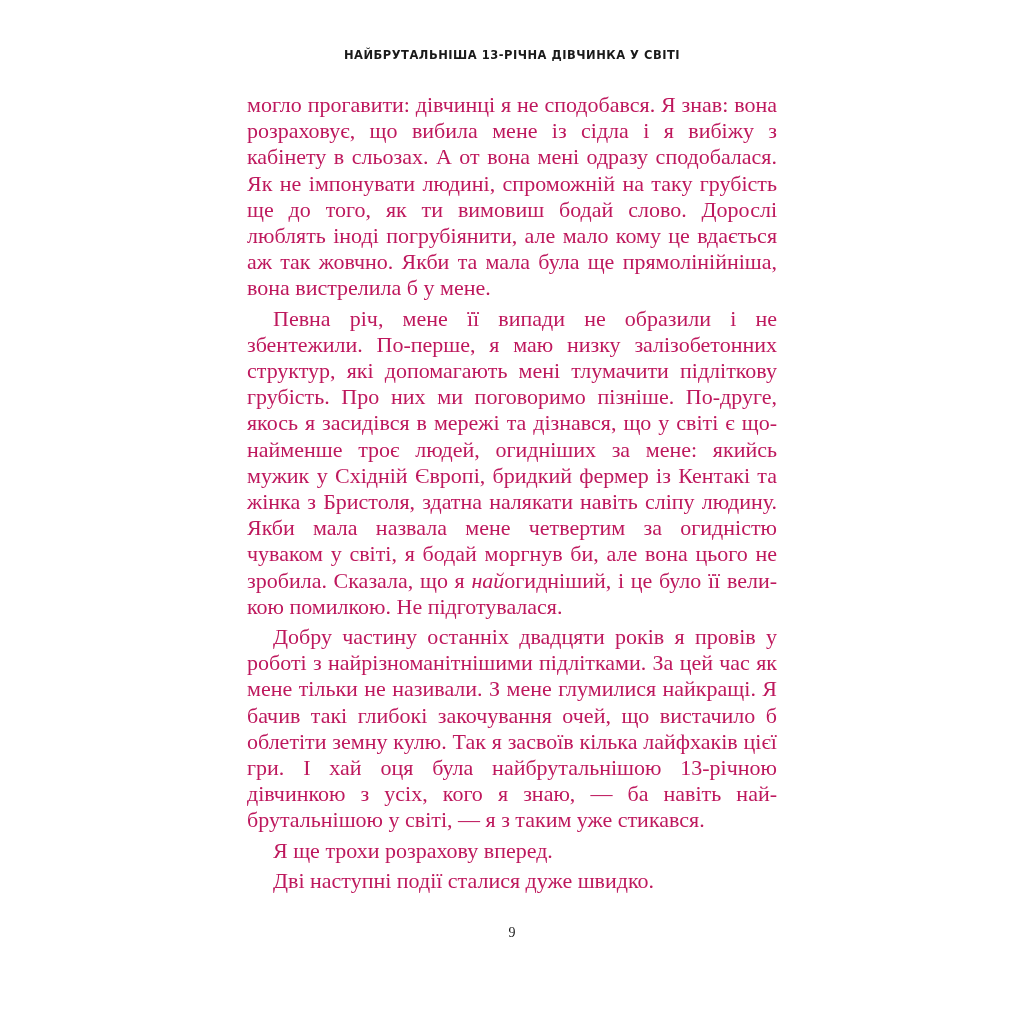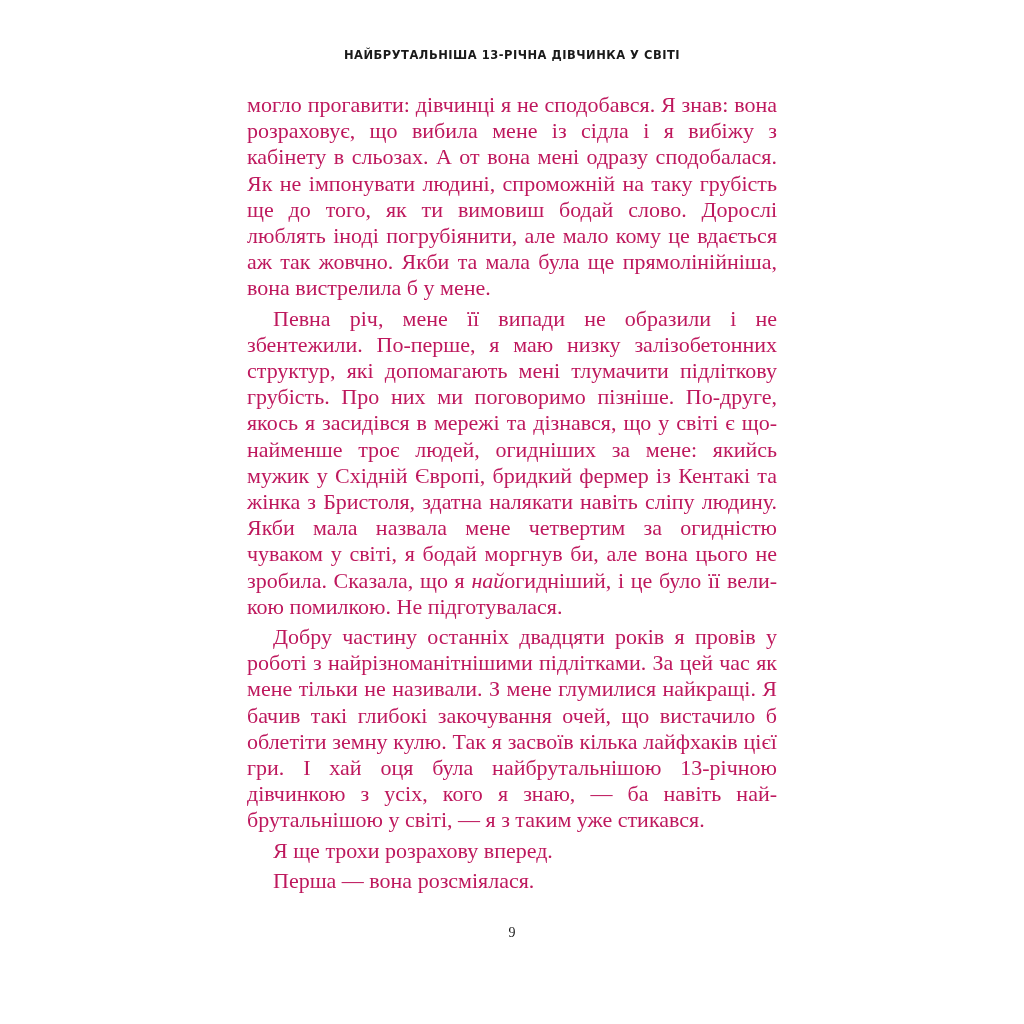--- a/index.html
+++ b/index.html
@@ -72,18 +72,18 @@
 
 <div class="page">
 
   <div class="running-head">Найбрутальніша 13-річна дівчинка у світі</div>
 
   <div class="textblock">
     <p>могло прогавити: дівчинці я не сподобався. Я знав: вона розрахову­є, що вибила мене із сідла і я вибіжу з кабінету в сльозах. А от вона мені одразу сподобалася. Як не імпонувати людині, спро­можній на таку грубість ще до того, як ти вимовиш бодай слово. Дорослі люблять іноді погрубіянити, але мало кому це вдається аж так жовчно. Якби та мала була ще прямолінійніша, вона ви­стрелила б у мене.</p>
     <p class="indent"><span>Певна річ, мене її випади не образили і не збентежили. По-пер­ше, я маю низку залізобетонних структур, які допомагають мені тлумачити підліткову грубість. Про них ми поговоримо пізніше. По-друге, якось я засидівся в мережі та дізнався, що у світі є що­найменше троє людей, огидніших за мене: якийсь мужик у Схід­ній Європі, бридкий фермер із Кентакі та жінка з Бристоля, здат­на налякати навіть сліпу людину. Якби мала назвала мене чет­вертим за огидністю чуваком у світі, я бодай моргнув би, але вона цього не зробила. Сказала, що я </span><em>най</em><span>огидніший, і це було її вели­кою помилкою. Не підготувалася.</span></p>
     <p class="indent">Добру частину останніх двадцяти років я провів у роботі з найрізноманітнішими підлітками. За цей час як мене тільки не називали. З мене глумилися найкращі. Я бачив такі глибо­кі закочування очей, що вистачило б облетіти земну кулю. Так я засвоїв кілька лайфхаків цієї гри. І хай оця була найбрутальні­шою 13-річною дівчинкою з усіх, кого я знаю, — ба навіть най­брутальнішою у світі, — я з таким уже стикався.</p>
     <p class="indent">Я ще трохи розрахову вперед.</p>
-    <p class="indent">Перша — вона розсміялася.</p>
+    <p class="indent">Дві наступні події сталися дуже швидко.</p>
   </div>
 
   <div class="folio">9</div>
 
 </div>
 
 </body></html>

